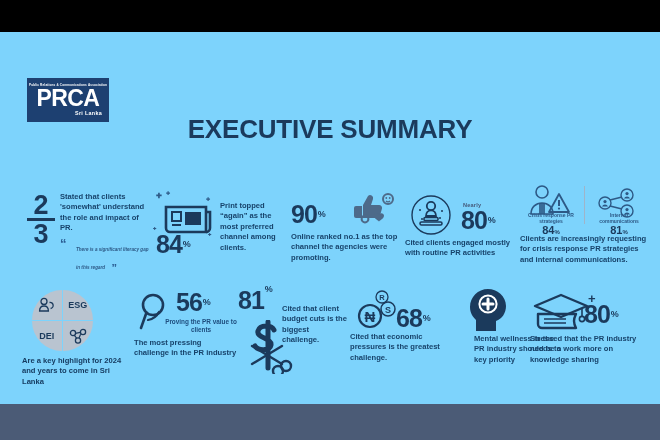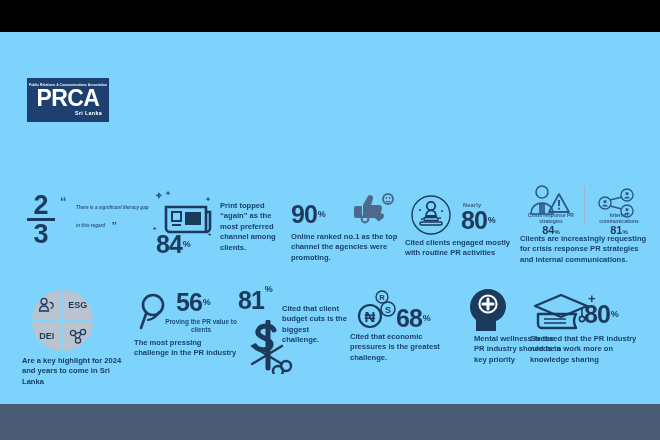--- a/index.html
+++ b/index.html
@@ -126,28 +126,30 @@
 
 <div class="screen">
   <div class="page">
 
     <div class="logo">
       <div class="logo-top">Public Relations &amp; Communications Association</div>
       <div class="logo-main">PRCA</div>
       <div class="logo-sub">Sri Lanka</div>
     </div>
 
+    <div class="title">EXECUTIVE SUMMARY</div>
 
     <div class="card" id="c1">
       <div class="frac">
         <div class="n">2</div>
         <div class="bar"></div>
         <div class="n">3</div>
       </div>
       <div class="t">
+        <div class="body-txt">Stated that clients 'somewhat' understand the role and impact of PR.</div>
         <div class="quote-wrap">
           <span class="qmark q-open">“</span>
           <span class="qtext">There is a significant literacy gap in this regard</span>
           <span class="qmark q-close">”</span>
         </div>
       </div>
     </div>
 
     <div class="card" id="c2">
       <span class="spark" style="left:4px;top:2px;font-size:7px;">✚</span>

